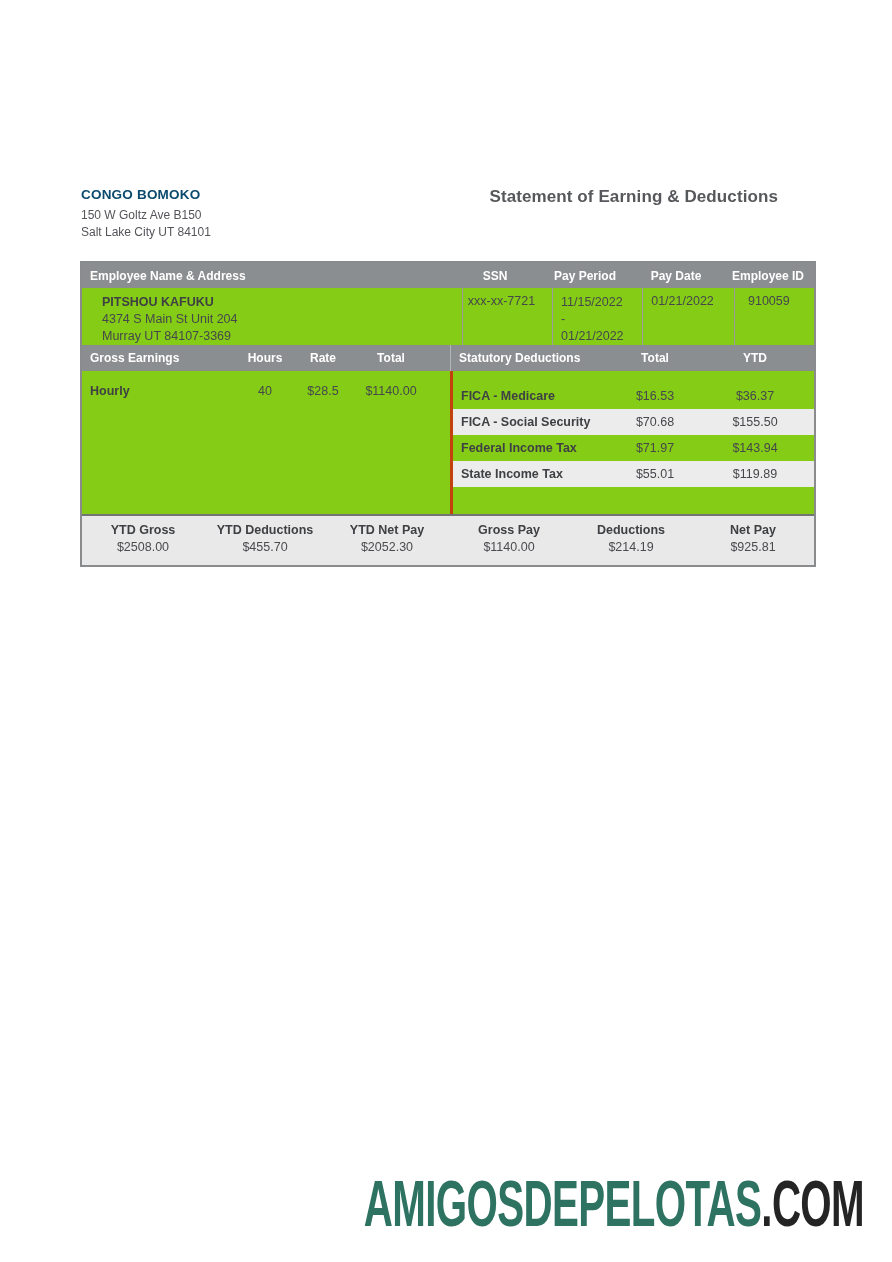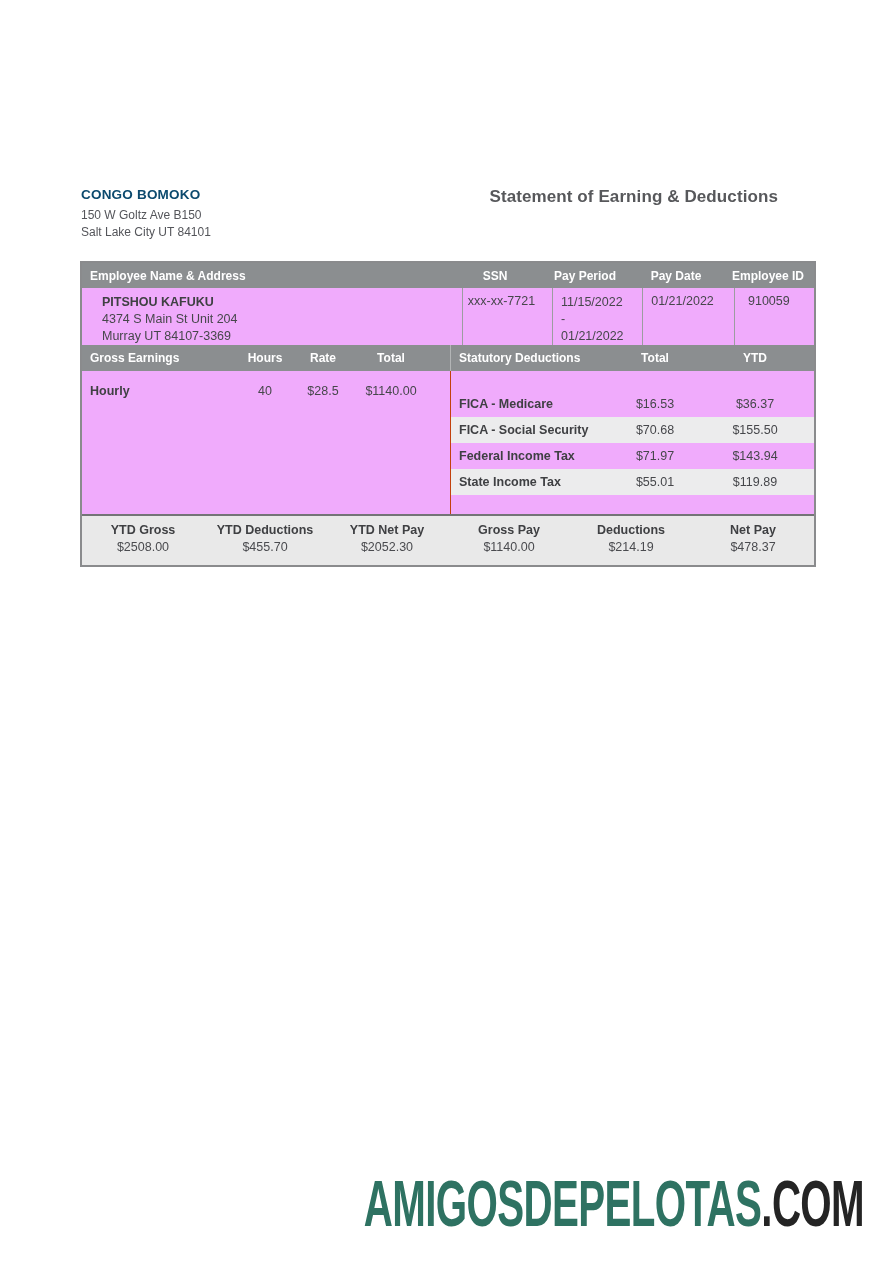--- a/index.html
+++ b/index.html
@@ -21,21 +21,21 @@
     position: absolute; top: 187px; right: 114px;
     font-size: 17px; font-weight: bold; color: #57585b;
     letter-spacing: 0.1px;
   }
 
   
   .stub {
     position: absolute; left: 80px; top: 261px;
     width: 736px;
     border: 2px solid #8a8b8d;
-    background: #f0abfc;
+    background: #84cc16;
   }
 
   .hdr-band {
     background: #8b8e90; color: #ffffff;
     font-size: 12px; font-weight: bold;
     display: grid; align-items: center;
   }
   .hdr1 { height: 25px; grid-template-columns: 368px 90px 90px 92px 1fr; }
   .hdr2 { height: 26px; grid-template-columns: 368px 1fr; }
 
@@ -64,21 +64,21 @@
   
   .body-row { display: grid; grid-template-columns: 368px 1fr; height: 143px; }
   .earn-panel { padding-top: 7px; }
   .earn-line {
     display: grid; grid-template-columns: 1fr 62px 54px 82px;
     padding-right: 18px; font-size: 12.5px; height: 26px; align-items: center;
   }
   .earn-line > span { text-align: center; color: #46474b; }
   .earn-type { text-align: left !important; padding-left: 8px; font-weight: bold; color: #3f4043 !important; }
 
-  .ded-panel { border-left: 1px solid #c2410c; padding-top: 20px; }
+  .ded-panel { border-left: 3px solid #c2410c; padding-top: 12px; }
   .ded-row {
     display: grid; grid-template-columns: 1fr 90px 110px;
     padding-right: 4px; font-size: 12.5px; height: 26px; align-items: center;
   }
   .ded-row:nth-child(even) { background: #ececed; }
   .ded-label { padding-left: 8px; font-weight: bold; color: #3f4043; }
   .ded-total, .ded-ytd { text-align: center; color: #46474b; }
 
   
   .summary {
@@ -197,21 +197,21 @@
     <div class="sum-item">
       <div class="sum-label">Gross Pay</div>
       <div class="sum-value">$1140.00</div>
     </div>
     <div class="sum-item">
       <div class="sum-label">Deductions</div>
       <div class="sum-value">$214.19</div>
     </div>
     <div class="sum-item">
       <div class="sum-label">Net Pay</div>
-      <div class="sum-value">$478.37</div>
+      <div class="sum-value">$925.81</div>
     </div>
   </div>
 
 </div>
 
 <div class="watermark">
   <span class="wm-name">AMIGOSDEPELOTAS</span><span class="wm-tld">.COM</span>
 </div>
 
 </body></html>

